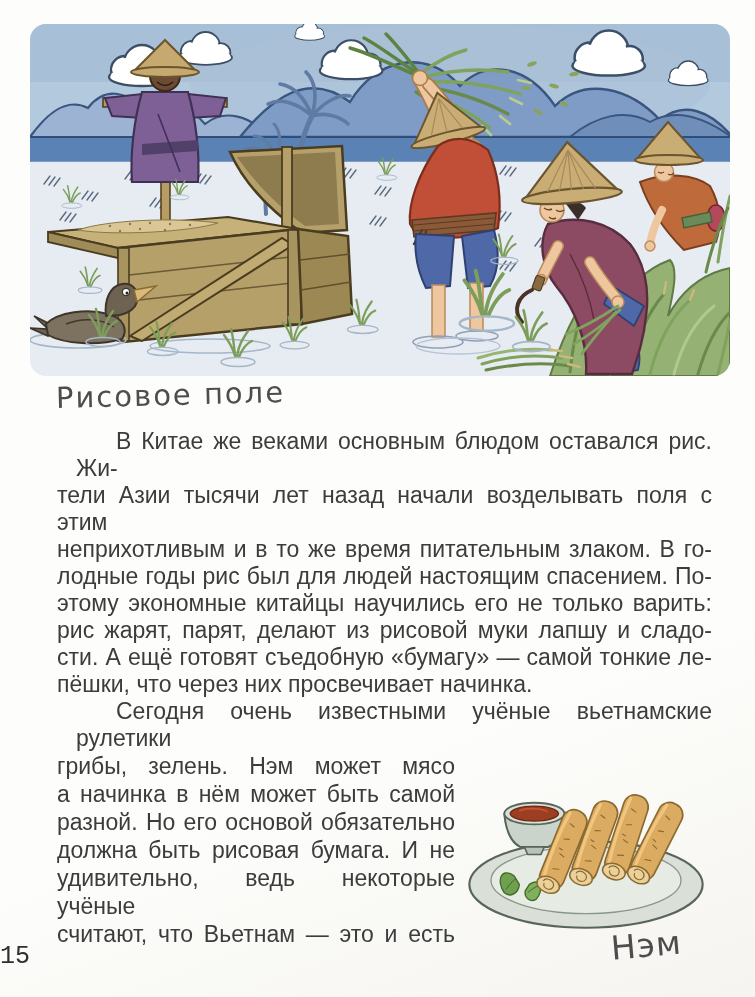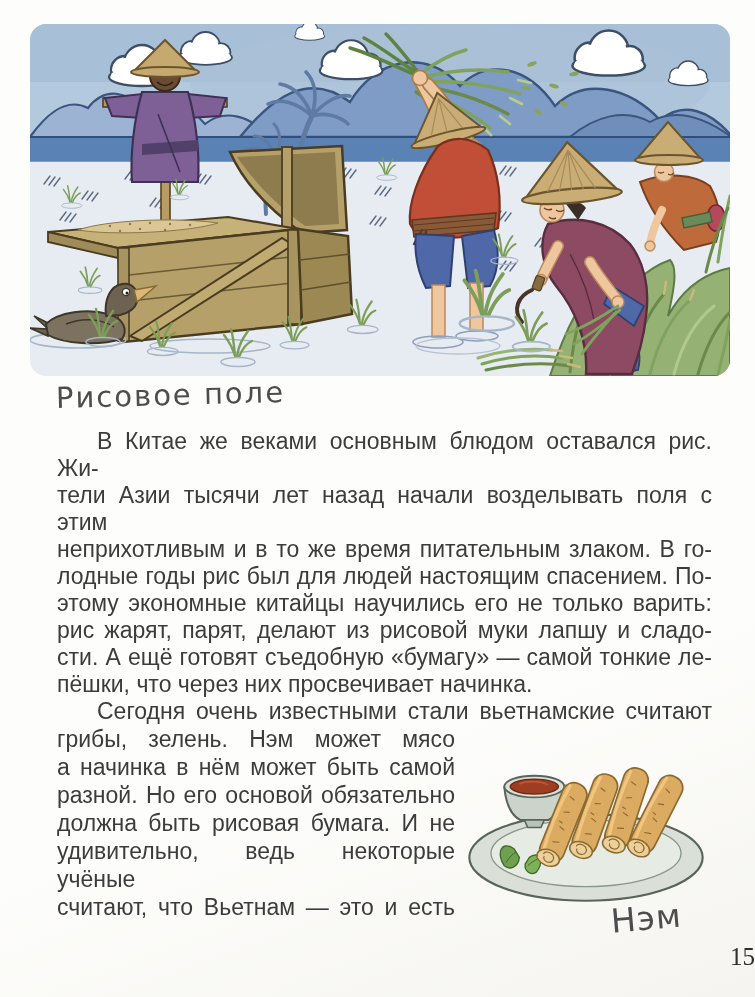--- a/index.html
+++ b/index.html
@@ -26,36 +26,36 @@
     font-size:29px;letter-spacing:2px;
     transform:rotate(-1.5deg);
   }
   .textblock{
     position:absolute;left:57px;top:428px;
     width:655px;
     font-size:23px;
   }
   .ln{line-height:27px;text-align:left;white-space:normal;}
   .ln.j{text-align:justify;text-align-last:justify;}
-  .ind{text-indent:40px;}
+  .ind{text-indent:40px;margin-left:19px;}
   .row{display:flex;align-items:flex-start;}
   .col-text{width:398px;}
   .col-text .ln{line-height:28px;}
   .col-fig{flex:1;position:relative;padding-left:4px;}
   .fig-svg{display:block;margin-top:14px;margin-left:2px;}
   .fig-caption{
     margin-top:-6px;
     text-align:right;padding-right:30px;
     font-size:33px;letter-spacing:1px;
     transform:rotate(-5deg);
   }
   .page-number{
     position:absolute;left:0;right:0;bottom:26px;
-    text-align:right;
-    font-family:Liberation Serif, serif;
+    text-align:left;
+    font-family:Liberation Mono, monospace;
     font-size:25px;color:#2f2f2f;
   }
 </style>
 </head>
 <body>
 
 <div class="page">
 
   <div class="illu-wrap">
   <svg width="700" height="352" viewBox="0 0 700 352" xmlns="http://www.w3.org/2000/svg">
@@ -322,21 +322,21 @@
       <div class="ln j">тели Азии тысячи лет назад начали возделывать поля с этим</div>
       <div class="ln j">неприхотливым и в то же время питательным злаком. В го-</div>
       <div class="ln j">лодные годы рис был для людей настоящим спасением. По-</div>
       <div class="ln j">этому экономные китайцы научились его не только варить:</div>
       <div class="ln j">рис жарят, парят, делают из рисовой муки лапшу и сладо-</div>
       <div class="ln j">сти. А ещё готовят съедобную «бумагу» — самой тонкие ле-</div>
       <div class="ln">пёшки, что через них просвечивает начинка.</div>
     </div>
 
     <div>
-      <div class="ln j ind">Сегодня очень известными стали вьетнамские считают</div>
+      <div class="ln j ind">Сегодня очень известными учёные вьетнамские рулетики</div>
 
       <div class="row">
         <div class="col-text">
           <div class="ln j">грибы, зелень. Нэм может мясо</div>
           <div class="ln j">а начинка в нём может быть самой</div>
           <div class="ln j">разной. Но его основой обязательно</div>
           <div class="ln j">должна быть рисовая бумага. И не</div>
           <div class="ln j">удивительно, ведь некоторые учёные</div>
           <div class="ln j">считают, что Вьетнам — это и есть</div>
 

